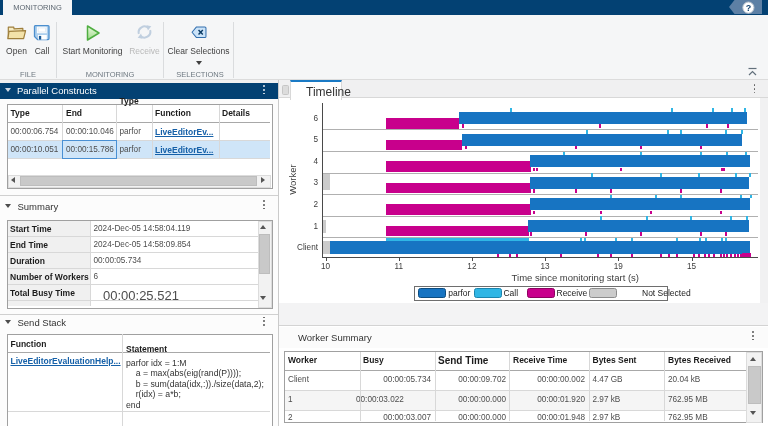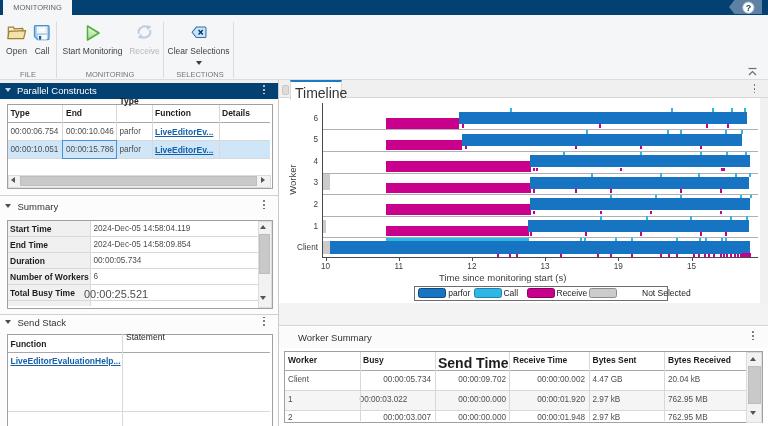--- a/index.html
+++ b/index.html
@@ -150,48 +150,53 @@
 <div class="a t" style="left:10px;top:240px;font-size:8.5px;font-weight:bold;color:#1c1c1c">End Time</div>
 <div class="a t" style="left:93.5px;top:240px;font-size:8.2px;color:#4d4d4d">2024-Dec-05 14:58:09.854</div>
 <div class="a hline" style="left:7.5px;top:251.5px;width:250px"></div>
 <div class="a t" style="left:10px;top:256px;font-size:8.5px;font-weight:bold;color:#1c1c1c">Duration</div>
 <div class="a t" style="left:93.5px;top:256px;font-size:8.2px;color:#4d4d4d">00:00:05.734</div>
 <div class="a hline" style="left:7.5px;top:267.5px;width:250px"></div>
 <div class="a t" style="left:10px;top:272px;font-size:8.5px;font-weight:bold;color:#1c1c1c">Number of Workers</div>
 <div class="a t" style="left:93.5px;top:272px;font-size:8.2px;color:#4d4d4d">6</div>
 <div class="a hline" style="left:7.5px;top:283.5px;width:250px"></div>
 <div class="a t" style="left:10px;top:288px;font-size:8.5px;font-weight:bold;color:#1c1c1c">Total Busy Time</div>
-<div class="a t" style="left:84px;top:288px;font-size:11px;color:#4d4d4d">00:00:25.521</div>
+<div class="a t" style="left:103px;top:288px;font-size:13px;color:#4d4d4d">00:00:25.521</div>
 <div class="a hline" style="left:7.5px;top:299.5px;width:250px"></div>
 
 <div class="a sb" style="left:257.5px;top:220.5px;width:12px;height:85px"></div>
 <div class="a aru" style="left:260px;top:225px"></div>
 <div class="a ard" style="left:260px;top:296px"></div>
 <div class="a thumb" style="left:258.5px;top:234px;width:9px;height:38px"></div>
 
 <div class="a hline" style="left:0;top:313.5px;width:278px;background:#d0d0d0"></div>
 <div class="a chv" style="left:5px;top:320px"></div>
 <div class="a t" style="left:17.5px;top:317px;font-size:9.5px;color:#333">Send Stack</div>
 <div class="a dots" style="left:263px;top:316.5px">
       <i></i>
       <i></i>
       <i></i>
     </div>
 <div class="a" style="left:6.5px;top:334px;width:264px;height:92px;background:#fff;border:1px solid #a0a0a0;border-bottom:none"></div>
 <div class="a hline" style="left:7.5px;top:351.5px;width:262px;background:#a8a8a8"></div>
 <div class="a t" style="left:10.5px;top:338.5px;font-size:8.5px;font-weight:bold;color:#1c1c1c">Function</div>
-<div class="a t" style="left:126px;top:332px;font-size:8.5px;font-weight:normal;color:#1c1c1c">Statement</div>
+<div class="a t" style="left:126px;top:344px;font-size:8.5px;font-weight:bold;color:#1c1c1c">Statement</div>
 <div class="a vline" style="left:122px;top:334px;height:92px"></div>
 <div class="a t" style="left:10.5px;top:355.5px;font-size:8.5px;color:#1560a8;font-weight:bold;text-decoration:underline">LiveEditorEvaluationHelp...</div>
+<div class="a" style="left:126px;top:358px;font-size:8.7px;color:#333;line-height:10.4px;white-space:pre">parfor idx = 1:M
+    a = max(abs(eig(rand(P))));
+    b = sum(data(idx,:))./size(data,2);
+    r(idx) = a*b;
+end</div>
 <div class="a hline" style="left:7.5px;top:410.5px;width:262px"></div>
 
 <div class="a hline" style="left:279px;top:97px;width:489px"></div>
 <div class="a" style="left:282px;top:84.5px;width:5px;height:8.5px;background:#dcdcdc;border:1px solid #c6c6c6;border-radius:1.5px"></div>
 <div class="a" style="left:290px;top:79.5px;width:50px;height:18px;background:#fff;border-top:2px solid #1a7ac5;border-left:1px solid #d8d8d8;border-right:1px solid #d8d8d8;z-index:3"></div>
-<div class="a t" style="left:295px;top:85px;font-size:14px;color:#333;z-index:4">Timeline</div>
+<div class="a t" style="left:306px;top:85px;font-size:12px;color:#333;z-index:4">Timeline</div>
 <div class="a dots" style="left:753.5px;top:84px">
       <i></i>
       <i></i>
       <i></i>
     </div>
 
 <div class="a" style="left:322px;top:129.4px;width:435.5px;height:1px;background:#b0b0b0"></div>
 <div class="a" style="left:322px;top:151px;width:435.5px;height:1px;background:#b0b0b0"></div>
 <div class="a" style="left:322px;top:172.6px;width:435.5px;height:1px;background:#b0b0b0"></div>
 <div class="a" style="left:322px;top:194.2px;width:435.5px;height:1px;background:#b0b0b0"></div>
@@ -315,21 +320,21 @@
 <div class="a" style="left:545.1px;top:257.9px;width:1px;height:3px;background:#4a4a4a"></div>
 <div class="a" style="left:618.3px;top:257.9px;width:1px;height:3px;background:#4a4a4a"></div>
 <div class="a" style="left:691.5px;top:257.9px;width:1px;height:3px;background:#4a4a4a"></div>
 
 <div class="a t" style="left:315.5px;top:261.5px;width:20px;text-align:center;font-size:8.2px;color:#3c3c3c">10</div>
 <div class="a t" style="left:388.7px;top:261.5px;width:20px;text-align:center;font-size:8.2px;color:#3c3c3c">11</div>
 <div class="a t" style="left:461.9px;top:261.5px;width:20px;text-align:center;font-size:8.2px;color:#3c3c3c">12</div>
 <div class="a t" style="left:535.1px;top:261.5px;width:20px;text-align:center;font-size:8.2px;color:#3c3c3c">13</div>
 <div class="a t" style="left:608.3px;top:261.5px;width:20px;text-align:center;font-size:8.2px;color:#3c3c3c">19</div>
 <div class="a t" style="left:681.5px;top:261.5px;width:20px;text-align:center;font-size:8.2px;color:#3c3c3c">15</div>
-<div class="a t" style="left:439px;top:272px;width:200px;text-align:left;font-size:9.5px;color:#3c3c3c">Time since monitoring start (s)</div>
+<div class="a t" style="left:439px;top:272px;width:200px;text-align:right;font-size:9.5px;color:#3c3c3c">Time since monitoring start (s)</div>
 
 <div class="a t" style="left:288px;top:113.6px;width:30px;text-align:right;font-size:8.2px;color:#3c3c3c">6</div>
 <div class="a t" style="left:288px;top:135.2px;width:30px;text-align:right;font-size:8.2px;color:#3c3c3c">5</div>
 <div class="a t" style="left:288px;top:156.8px;width:30px;text-align:right;font-size:8.2px;color:#3c3c3c">4</div>
 <div class="a t" style="left:288px;top:178.4px;width:30px;text-align:right;font-size:8.2px;color:#3c3c3c">3</div>
 <div class="a t" style="left:288px;top:200px;width:30px;text-align:right;font-size:8.2px;color:#3c3c3c">2</div>
 <div class="a t" style="left:288px;top:221.5px;width:30px;text-align:right;font-size:8.2px;color:#3c3c3c">1</div>
 <div class="a t" style="left:288px;top:243.2px;width:30px;text-align:right;font-size:8.2px;color:#3c3c3c">Client</div>
 <div class="a t" style="left:272px;top:174px;width:40px;text-align:center;font-size:9.5px;color:#3c3c3c;transform:rotate(-90deg)">Worker</div>
 
@@ -350,35 +355,35 @@
 <div class="a t" style="left:298px;top:331.5px;font-size:9.5px;color:#333">Worker Summary</div>
 <div class="a dots" style="left:752px;top:331px">
       <i></i>
       <i></i>
       <i></i>
     </div>
 <div class="a" style="left:283.5px;top:350.5px;width:477px;height:70.5px;background:#fff;border:1px solid #a0a0a0"></div>
 <div class="a hline" style="left:284.5px;top:369.5px;width:475px;background:#a8a8a8"></div>
 <div class="a t" style="left:288px;top:355px;font-size:8.5px;font-weight:bold;color:#1c1c1c">Worker</div>
 <div class="a t" style="left:363px;top:355px;font-size:8.5px;font-weight:bold;color:#1c1c1c">Busy</div>
-<div class="a t" style="left:438px;top:355px;font-size:14px;font-weight:bold;color:#1c1c1c">Send Time</div>
+<div class="a t" style="left:438px;top:355px;font-size:10px;font-weight:bold;color:#1c1c1c">Send Time</div>
 <div class="a t" style="left:513px;top:355px;font-size:8.5px;font-weight:bold;color:#1c1c1c">Receive Time</div>
 <div class="a t" style="left:592.5px;top:355px;font-size:8.5px;font-weight:bold;color:#1c1c1c">Bytes Sent</div>
 <div class="a t" style="left:668px;top:355px;font-size:8.5px;font-weight:bold;color:#1c1c1c">Bytes Received</div>
 
 <div class="a" style="left:284.5px;top:389.5px;width:461px;height:20px;background:#f5f5f5"></div>
 <div class="a t" style="left:288px;top:375px;font-size:8.2px;color:#4d4d4d">Client</div>
 <div class="a t" style="left:360px;top:375px;width:71px;text-align:right;font-size:8.2px;color:#4d4d4d">00:00:05.734</div>
 <div class="a t" style="left:435px;top:375px;width:71px;text-align:right;font-size:8.2px;color:#4d4d4d">00:00:09.702</div>
 <div class="a t" style="left:510px;top:375px;width:75px;text-align:right;font-size:8.2px;color:#4d4d4d">00:00:00.002</div>
 <div class="a t" style="left:592.5px;top:375px;font-size:8.2px;color:#4d4d4d">4.47 GB</div>
 <div class="a t" style="left:668px;top:375px;font-size:8.2px;color:#4d4d4d">20.04 kB</div>
 <div class="a hline" style="left:284.5px;top:389.5px;width:461px"></div>
 <div class="a t" style="left:288px;top:395px;font-size:8.2px;color:#4d4d4d">1</div>
-<div class="a t" style="left:348px;top:395px;width:71px;text-align:center;font-size:8.2px;color:#4d4d4d">00:00:03.022</div>
+<div class="a t" style="left:356px;top:395px;width:71px;text-align:left;font-size:8.2px;color:#4d4d4d">00:00:03.022</div>
 <div class="a t" style="left:435px;top:395px;width:71px;text-align:right;font-size:8.2px;color:#4d4d4d">00:00:00.000</div>
 <div class="a t" style="left:510px;top:395px;width:75px;text-align:right;font-size:8.2px;color:#4d4d4d">00:00:01.920</div>
 <div class="a t" style="left:592.5px;top:395px;font-size:8.2px;color:#4d4d4d">2.97 kB</div>
 <div class="a t" style="left:668px;top:395px;font-size:8.2px;color:#4d4d4d">762.95 MB</div>
 <div class="a hline" style="left:284.5px;top:409.5px;width:461px"></div>
 <div class="a t" style="left:288px;top:412.5px;font-size:8.2px;color:#4d4d4d">2</div>
 <div class="a t" style="left:360px;top:412.5px;width:71px;text-align:right;font-size:8.2px;color:#4d4d4d">00:00:03.007</div>
 <div class="a t" style="left:435px;top:412.5px;width:71px;text-align:right;font-size:8.2px;color:#4d4d4d">00:00:00.000</div>
 <div class="a t" style="left:510px;top:412.5px;width:75px;text-align:right;font-size:8.2px;color:#4d4d4d">00:00:01.948</div>
 <div class="a t" style="left:592.5px;top:412.5px;font-size:8.2px;color:#4d4d4d">2.97 kB</div>

